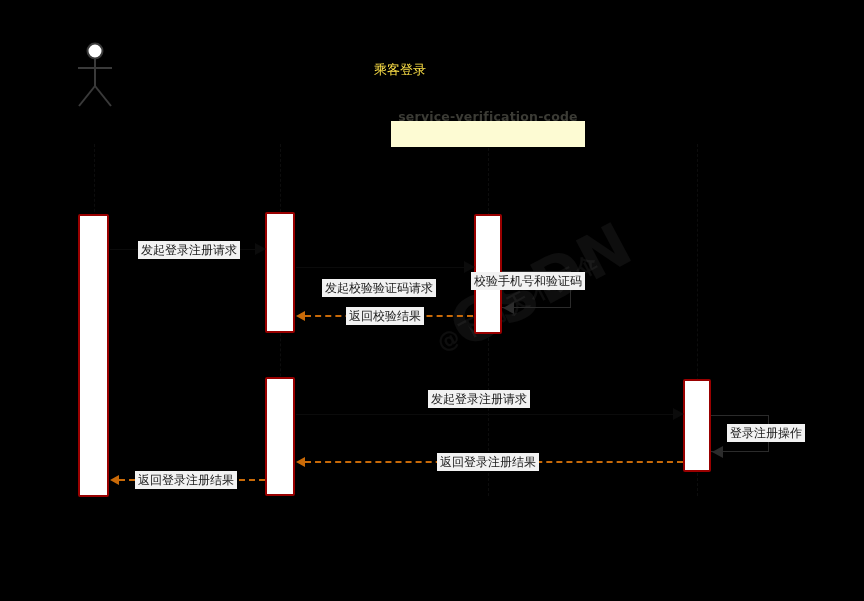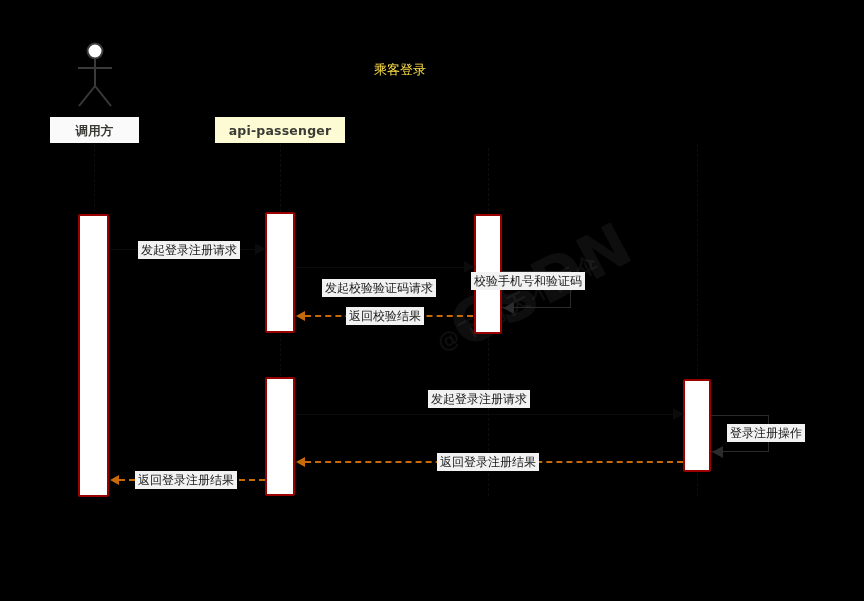--- a/index.html
+++ b/index.html
@@ -155,28 +155,25 @@
     <line x1="6" y1="26" x2="40" y2="26" stroke="#3a3a3a" stroke-width="2"></line>
     <line x1="23" y1="44" x2="7" y2="64" stroke="#3a3a3a" stroke-width="2"></line>
     <line x1="23" y1="44" x2="39" y2="64" stroke="#3a3a3a" stroke-width="2"></line>
   </svg>
 
   <div class="lifeline" style="left:94px;  top:144px; height:352px;"></div>
   <div class="lifeline" style="left:280px; top:144px; height:352px;"></div>
   <div class="lifeline" style="left:488px; top:148px; height:348px;"></div>
   <div class="lifeline" style="left:697px; top:144px; height:352px;"></div>
 
-  <div class="participant actor-box" style="left:49px; top:116px; width:91px; height:28px;">
-    <span>调用方</span>
+
+
+  <div class="participant service-box overflow-label" style="left:390px; top:120px; width:196px; height:28px;">
+    <span>service-verification-code</span>
   </div>
-
-  <div class="participant service-box" style="left:214px; top:116px; width:132px; height:28px;">
-    <span>api-passenger</span>
-  </div>
-
 
 
   <div class="activation" style="left:78px;  top:214px; width:31px; height:283px;"></div>
   <div class="activation" style="left:265px; top:212px; width:30px; height:121px;"></div>
   <div class="activation" style="left:265px; top:377px; width:30px; height:119px;"></div>
   <div class="activation" style="left:474px; top:214px; width:28px; height:120px;"></div>
   <div class="activation" style="left:683px; top:379px; width:28px; height:93px;"></div>
 
   <div class="msg-line solid-dark" style="left:110px; top:249px; width:154px;"></div>
   <div class="arrow-right-dark" style="left:255px; top:243px;"></div>

